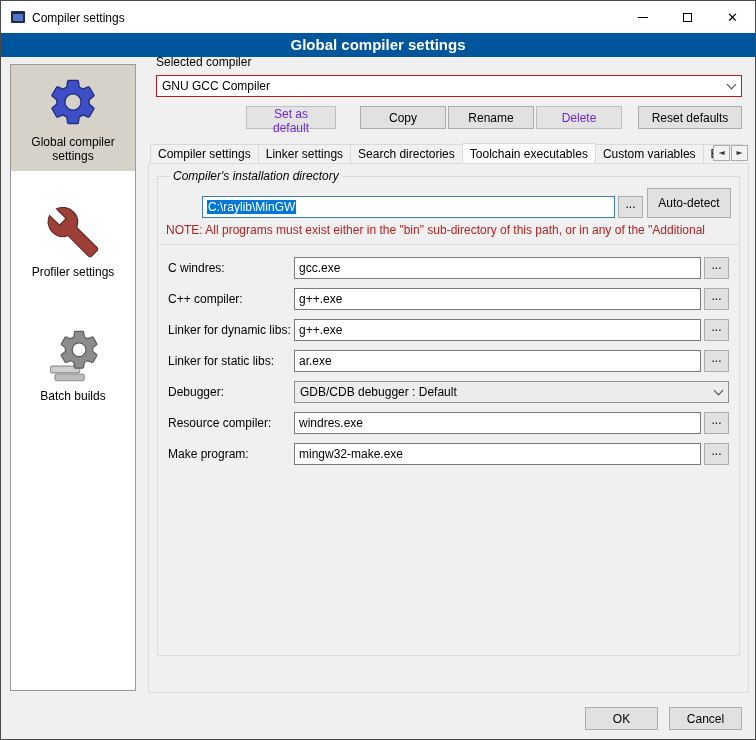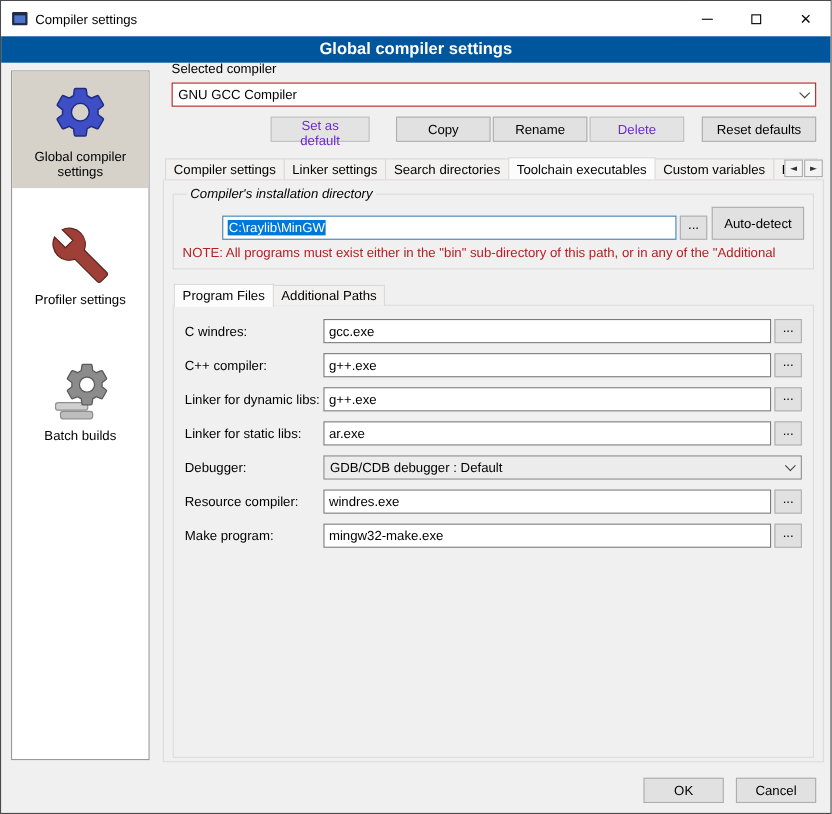--- a/index.html
+++ b/index.html
@@ -225,24 +225,20 @@
         <div class="dirrow">
           <div class="textbox focused">
             <span class="sel-text">C:\raylib\MinGW</span>
           </div>
           <button class="btn browse-btn">...</button>
           <button class="btn autodetect-btn">Auto-detect</button>
         </div>
         <div class="note">NOTE: All programs must exist either in the "bin" sub-directory of this path, or in any of the "Additional</div>
       </fieldset>
 
-      <div class="subtabs">
-        <div class="tab active">Program Files</div>
-        <div class="tab">Additional Paths</div>
-      </div>
 
       <div class="subpanel">
 
         <div class="frow">
           <div class="flabel">C windres:</div>
           <div class="textbox"><span>gcc.exe</span></div>
           <button class="btn browse-btn">...</button>
         </div>
 
         <div class="frow">

